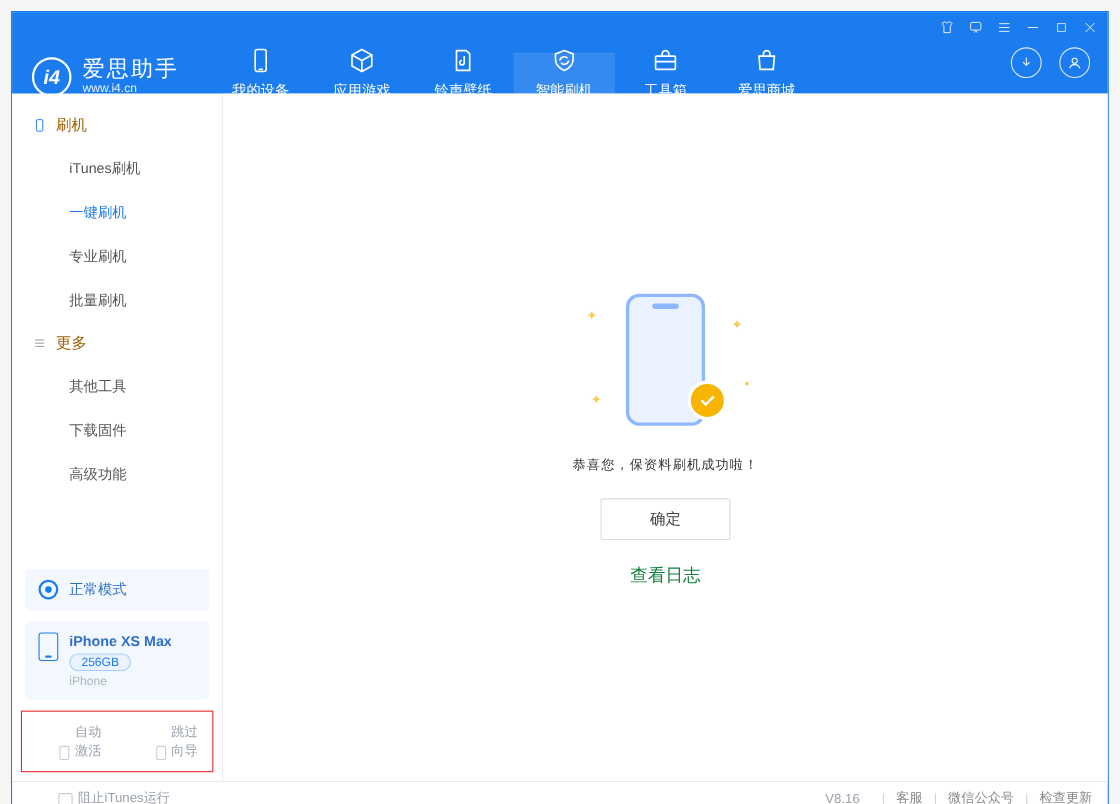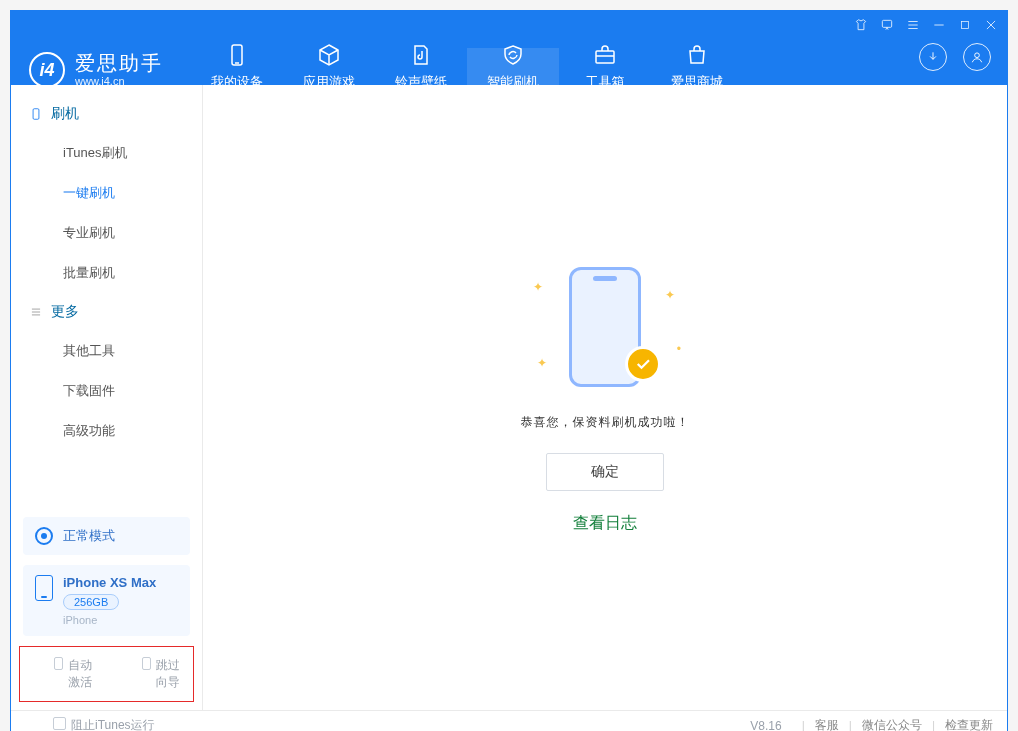--- a/index.html
+++ b/index.html
@@ -88,21 +88,21 @@
 .sidebar {
   width: 192px;
   border-right: 1px solid #eaeaea;
   display: flex;
   flex-direction: column;
   background: #fff;
 }
 .side-scroll { flex: 1; overflow: auto; padding-top: 10px; }
 .side-group-hdr {
   display: flex; align-items: center; gap: 8px;
-  padding: 10px 18px; font-size: 14px; color: #0369a1;
+  padding: 10px 18px; font-size: 14px; color: #a16207;
 }
 .side-group-hdr .gicon { width: 14px; height: 14px; display: flex; align-items: center; justify-content: center; }
 .side-group-hdr svg { stroke: #1b7cf0; fill: none; stroke-width: 1.5; }
 .side-group-hdr.more svg { stroke: #999; }
 .side-item {
   padding: 11px 18px 11px 52px;
   font-size: 13px;
   color: #555;
   cursor: pointer;
 }
@@ -140,21 +140,21 @@
   border: 1px solid #a9cdfb; background: #eaf3ff; border-radius: 10px;
   padding: 1px 10px; width: fit-content;
 }
 .device-type { font-size: 11px; color: #a7b5c7; }
 .highlight-box {
   border: 1.5px solid #e52a2a;
   margin: 0 8px 8px 8px;
   padding: 10px 6px;
   display: flex; gap: 14px; align-items: center;
 }
-.chk { display: flex; align-items: flex-start; gap: 5px; font-size: 12px; color: #9aa1ab; cursor: pointer; padding-left: 28px;}
+.chk { display: flex; align-items: flex-end; gap: 5px; font-size: 12px; color: #9aa1ab; cursor: pointer; padding-left: 28px;}
 .chk .box { width: 13px; height: 13px; border: 1px solid #c6cdd6; border-radius: 2px; background: #fff;}
 
 .main {
   flex: 1;
   position: relative;
   display: flex;
   flex-direction: column;
   align-items: center;
   justify-content: center;
   gap: 22px;

